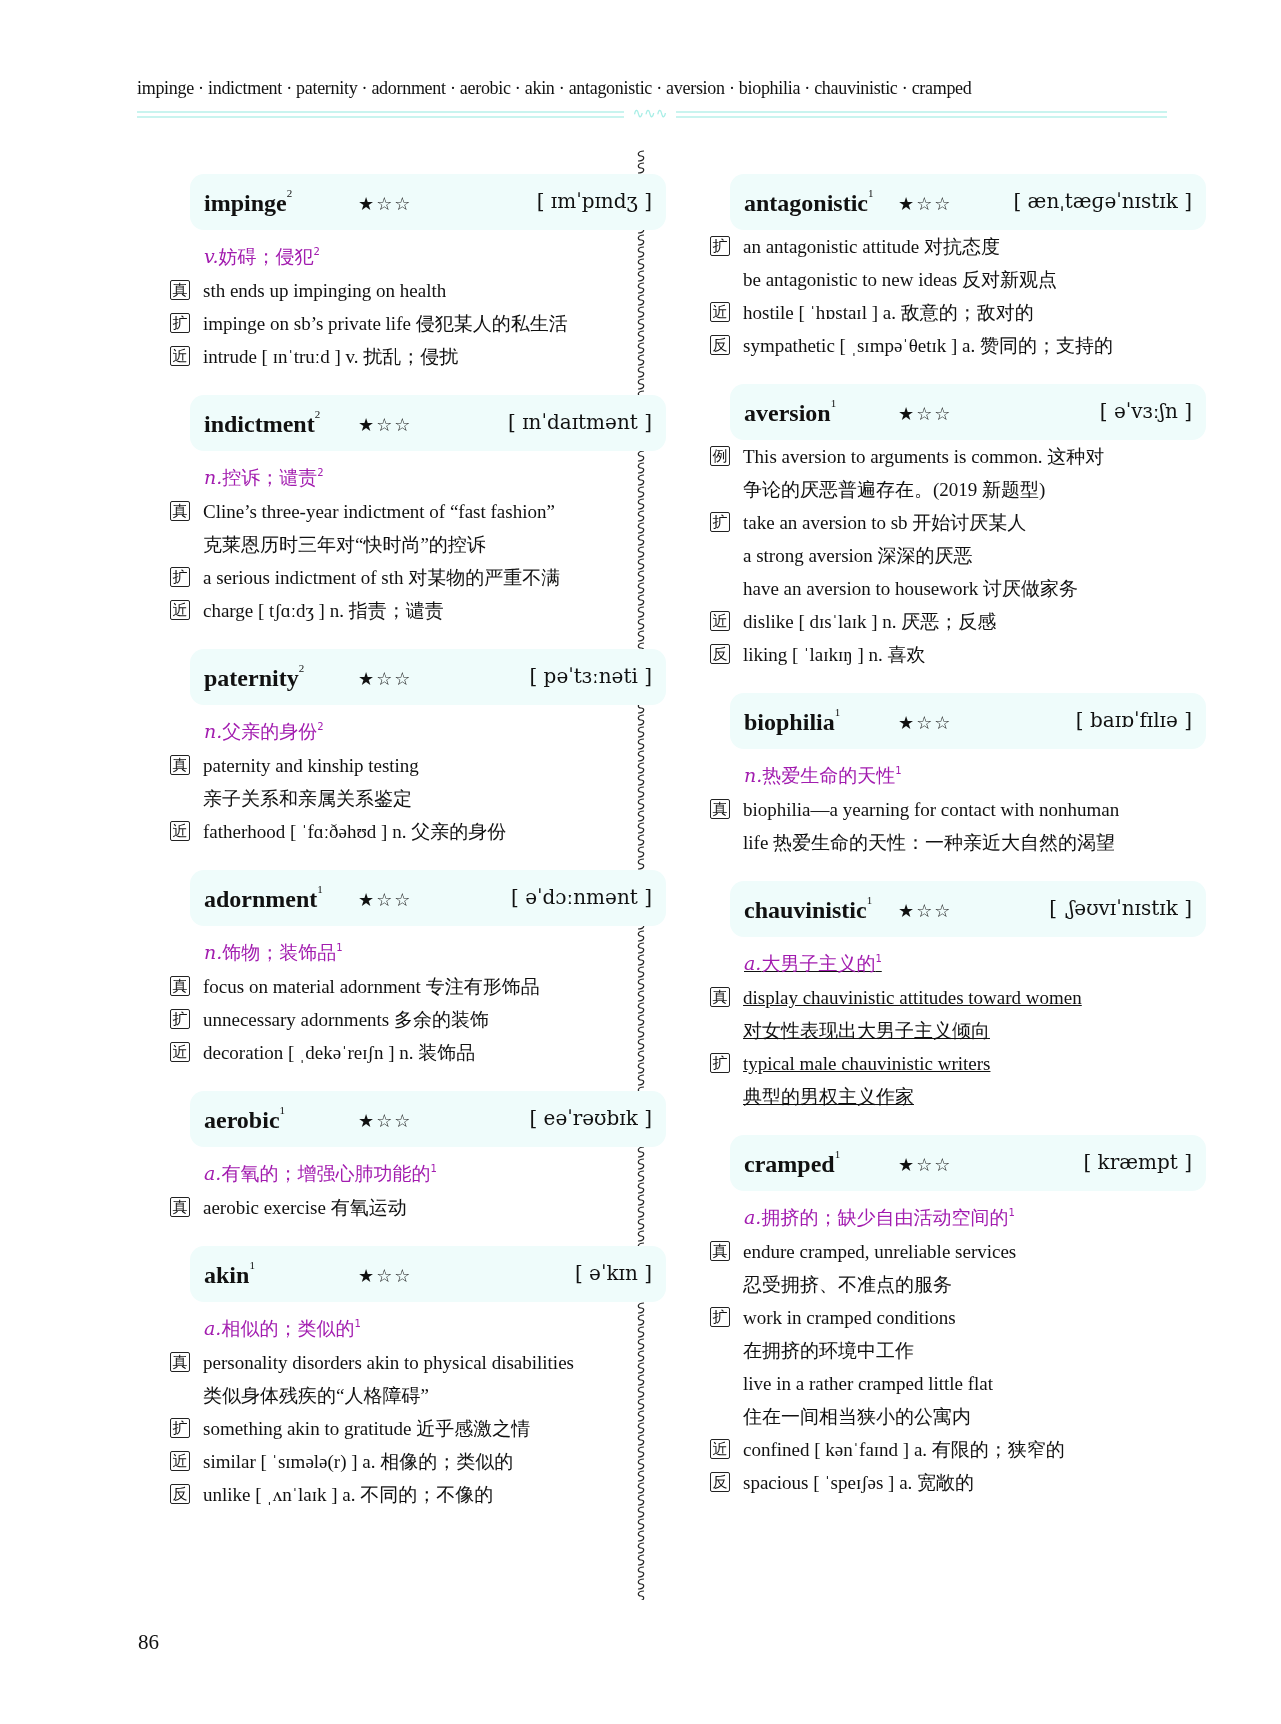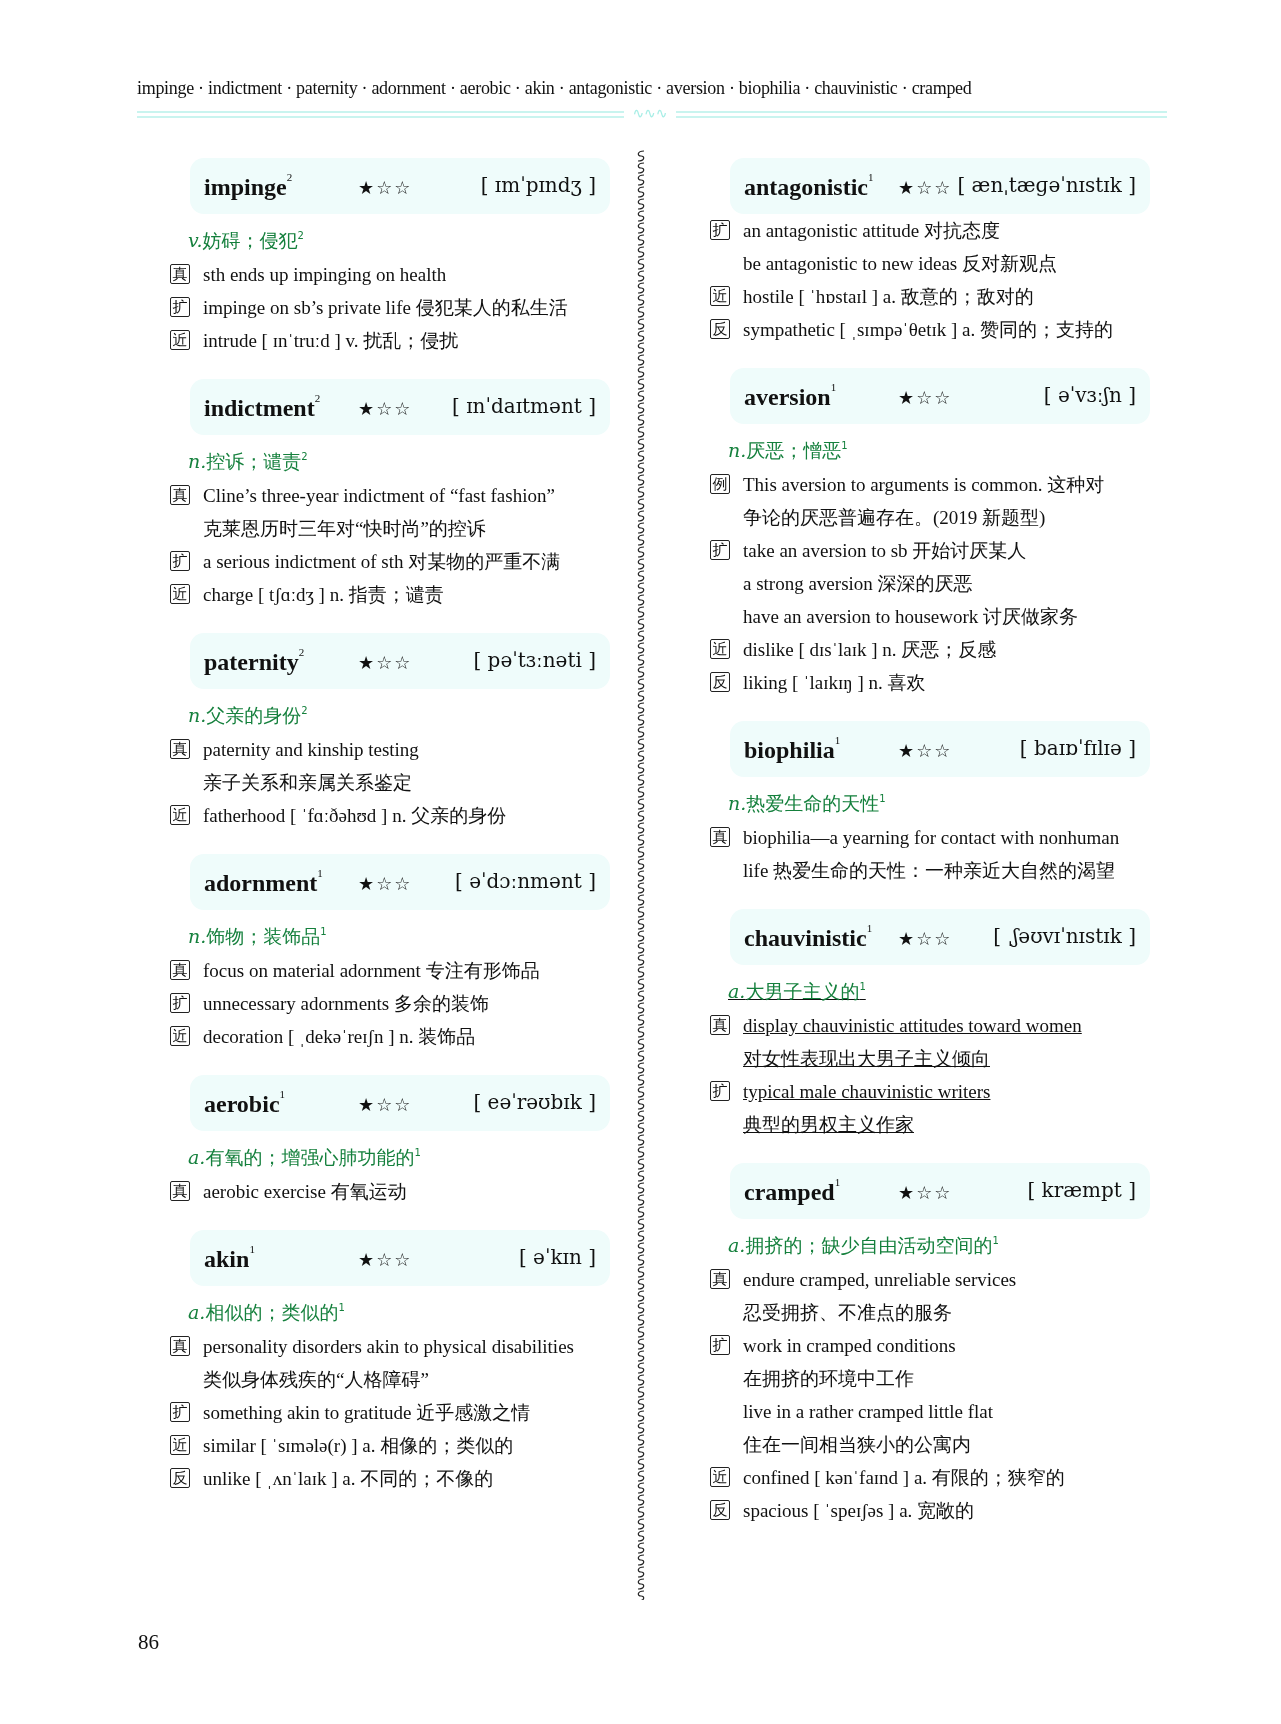--- a/index.html
+++ b/index.html
@@ -7,26 +7,26 @@
   .header { position: absolute; left: 137px; top: 78px; width: 1010px; font-weight: normal; font-size: 18px; letter-spacing: -0.3px; white-space: nowrap; }
   .header-rule { position: absolute; left: 137px; top: 110px; width: 1030px; height: 10px; }
   .header-rule .l1, .header-rule .l2 { position: absolute; left: 0; right: 0; height: 2px; background: #c9f4ef; }
   .header-rule .l1 { top: 1px; } .header-rule .l2 { top: 6px; }
   .header-rule .orn { position: absolute; left: 487px; top: -4px; width: 52px; height: 16px; background: #fff; color: #a7eee6; font-size: 14px; text-align: center; line-height: 16px; }
   .divider { position: absolute; left: 634px; top: 150px; width: 14px; height: 1450px; }
   .col { position: absolute; top: 158px; }
   .col.left { left: 170px; width: 455px; }
   .col.right { left: 710px; width: 455px; }
   .entry { position: relative; }
-  .head-box { position: relative; background: #effcfb; border-radius: 14px; height: 56px; margin-left: 20px; width: 420px; }
+  .head-box { position: relative; background: #effcfb; border-radius: 14px; height: 56px; margin-left: 20px; width: 476px; margin-top: 16px; }
   .word { position: absolute; left: 14px; top: 13px; font-weight: bold; font-size: 24px; }
   .word sup { font-size: 11px; font-weight: normal; vertical-align: 14px; }
   .stars { position: absolute; left: 168px; top: 19px; font-size: 18px; font-family: "DejaVu Sans", sans-serif; letter-spacing: 2px; }
   .phon { position: absolute; right: 14px; top: 15px; font-size: 20px; font-family: "DejaVu Serif", serif; }
-  .defn { margin: 14px 0 4px 18px; color: #15803d; font-size: 19px; font-family: "DejaVu Sans", sans-serif; }
+  .defn { margin: 14px 0 4px 34px; color: #a21caf; font-size: 19px; font-family: "DejaVu Sans", sans-serif; }
   .defn i { font-family: "DejaVu Serif", serif; }
   .defn sup { font-size: 10px; vertical-align: 8px; }
   .line { position: relative; font-size: 19px; line-height: 33px; padding-left: 33px; white-space: nowrap; }
   .tag { position: absolute; left: 0; top: 6px; width: 20px; height: 20px; border: 1.5px solid #222; border-radius: 2px; font-size: 15px; line-height: 19px; text-align: center; font-family: "DejaVu Sans", sans-serif; box-sizing: border-box; }
   .page-num { position: absolute; left: 138px; top: 1630px; font-size: 21px; text-align: center; }
 </style>
 </head>
 <body>
 
 <div class="header">impinge · indictment · paternity · adornment · aerobic · akin · antagonistic · aversion · biophilia · chauvinistic · cramped</div>
@@ -125,21 +125,20 @@
       <div class="line"><span>be antagonistic to new ideas 反对新观点</span></div>
       <div class="line"><span class="tag">近</span><span>hostile [ ˈhɒstaɪl ] a. 敌意的；敌对的</span></div>
       <div class="line"><span class="tag">反</span><span>sympathetic [ ˌsɪmpəˈθetɪk ] a. 赞同的；支持的</span></div>
     </div>
     <div class="entry" style="margin-bottom: 22px;">
       <div class="head-box">
         <span class="word"><span>aversion</span><sup>1</sup></span>
         <span class="stars">★☆☆</span>
         <span class="phon">[ əˈvɜːʃn ]</span>
       </div>
-      <div class="defn"><i>n.</i><span>厌恶；憎恶</span><sup>1</sup></div>
       <div class="line"><span class="tag">例</span><span>This aversion to arguments is common. 这种对</span></div>
       <div class="line"><span>争论的厌恶普遍存在。(2019 新题型)</span></div>
       <div class="line"><span class="tag">扩</span><span>take an aversion to sb 开始讨厌某人</span></div>
       <div class="line"><span>a strong aversion 深深的厌恶</span></div>
       <div class="line"><span>have an aversion to housework 讨厌做家务</span></div>
       <div class="line"><span class="tag">近</span><span>dislike [ dɪsˈlaɪk ] n. 厌恶；反感</span></div>
       <div class="line"><span class="tag">反</span><span>liking [ ˈlaɪkɪŋ ] n. 喜欢</span></div>
     </div>
     <div class="entry" style="margin-bottom: 22px;">
       <div class="head-box">

